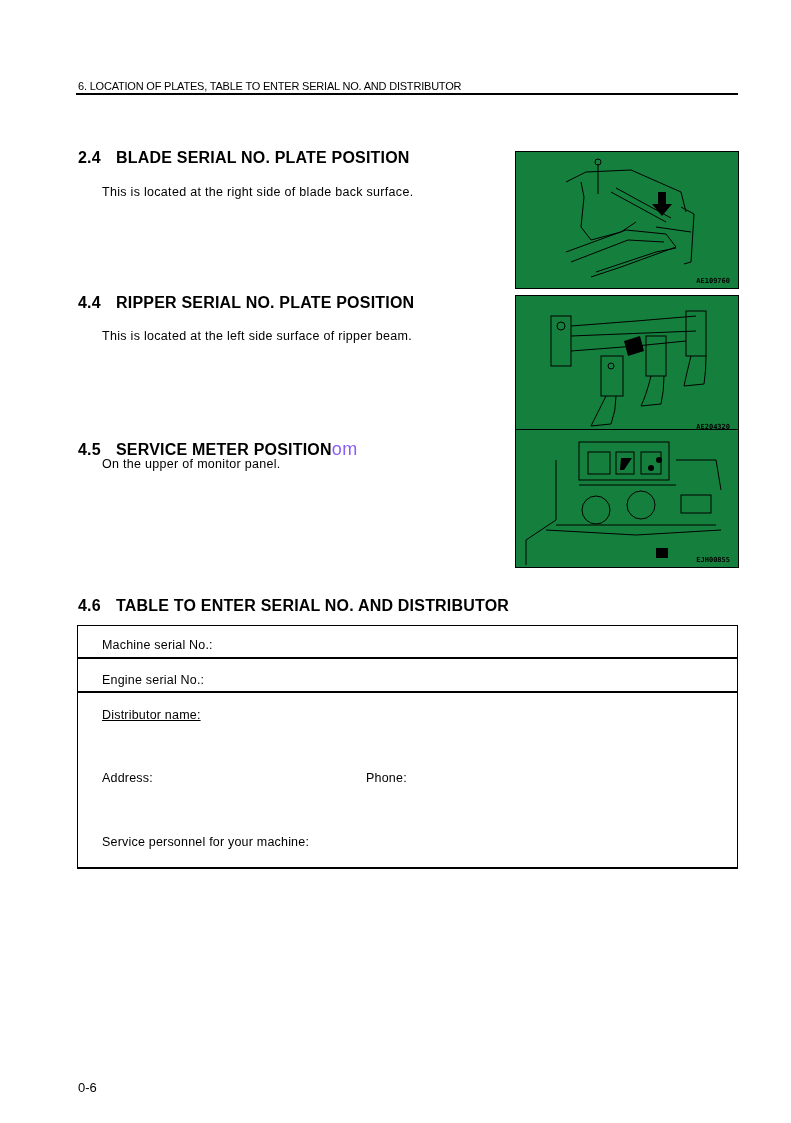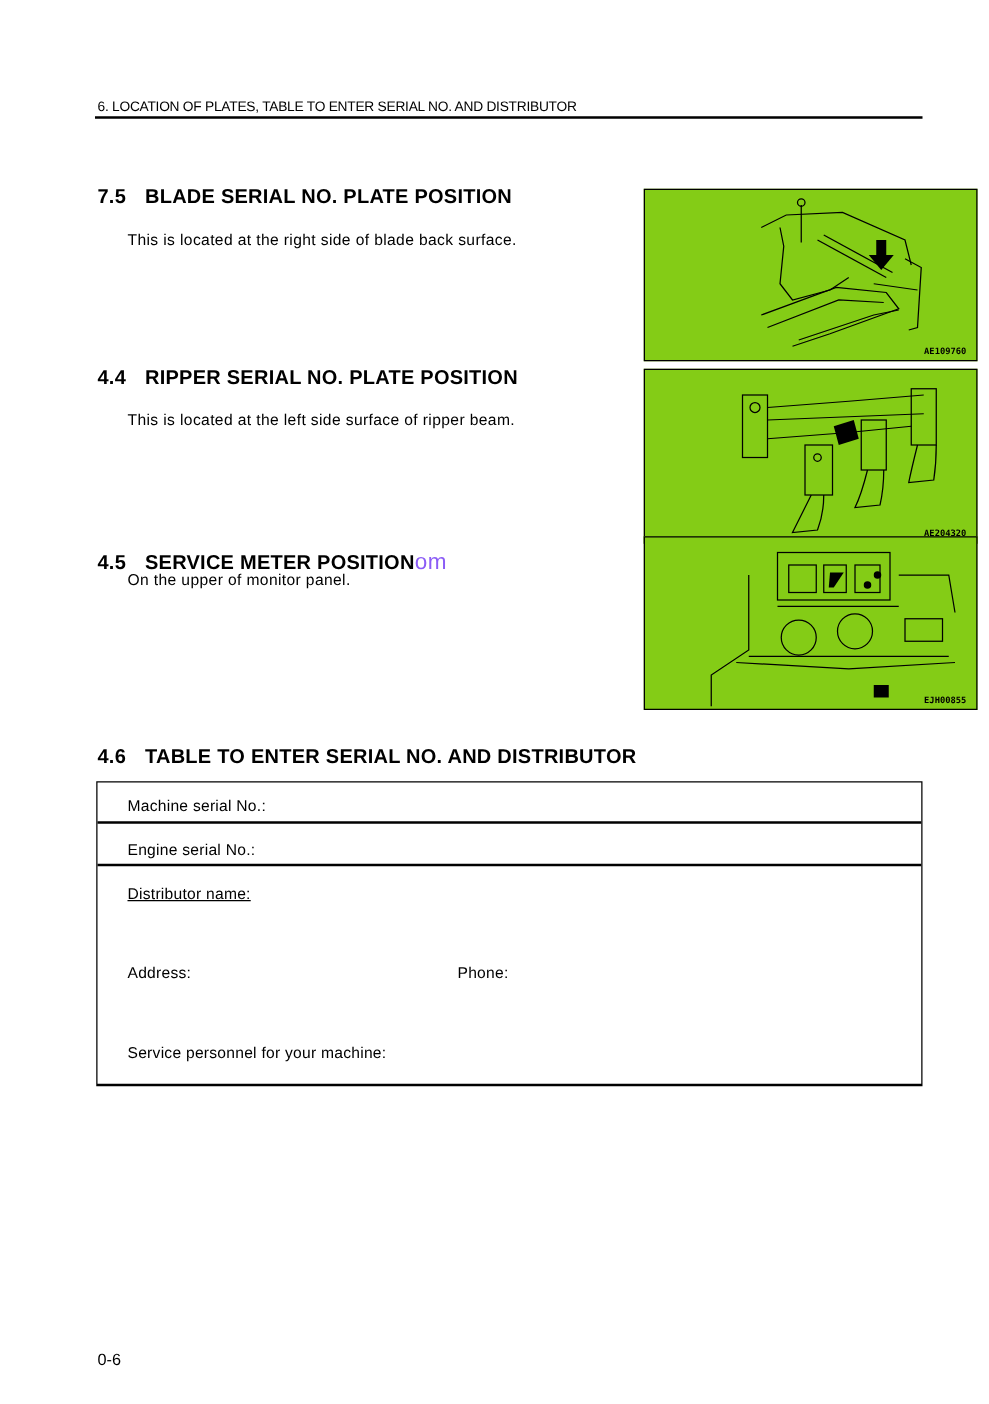--- a/index.html
+++ b/index.html
@@ -4,36 +4,36 @@
 <style>
   html, body { margin: 0; padding: 0; background: #ffffff; }
   body { width: 791px; height: 1123px; position: relative; overflow: hidden;
          font-family: "Liberation Sans", "DejaVu Sans", sans-serif; color: #000; }
   .abs { position: absolute; }
   .header-title { left: 78px; top: 80px; font-size: 11px; letter-spacing: -0.2px; }
   .header-rule { left: 76px; top: 93px; width: 662px; height: 2px; background: #000; }
   .sec-title { font-weight: bold; font-size: 16px; letter-spacing: 0.2px; }
   .sec-num { display: inline-block; width: 38px; }
   .sec-text { font-size: 12.5px; letter-spacing: 0.3px; }
-  .figure { border: 1px solid #000; background: #84cc16; overflow: hidden; padding-left: 43px; }
+  .figure { border: 1px solid #000; background: #15803d; overflow: hidden; }
   .fig-label { position: absolute; right: 8px; bottom: 3px; font-size: 7px; font-family: "DejaVu Sans Mono", monospace; font-weight: bold; }
   .watermark { font-size: 18px; font-weight: normal; color: #8b5cf6; letter-spacing: 0.5px; }
   .table { left: 77px; top: 625px; width: 661px; height: 244px; border: 1px solid #000; border-bottom: 2px solid #000; box-sizing: border-box; padding-left: 24px; }
   .row-line { position: absolute; left: 0; right: 0; height: 2px; background: #000; }
   .cell-label { position: absolute; font-size: 12.5px; letter-spacing: 0.2px; }
   .page-num { left: 78px; top: 1080px; font-size: 13px; font-weight: normal; }
 </style>
 </head>
 <body>
 
 <div class="abs header-title">6.  LOCATION OF PLATES, TABLE TO ENTER SERIAL NO. AND DISTRIBUTOR</div>
 <div class="abs header-rule"></div>
 
 <div class="abs sec-title" style="left:78px; top:149px;">
-  <span class="sec-num">7.5</span><span>BLADE SERIAL NO. PLATE POSITION</span>
+  <span class="sec-num">2.4</span><span>BLADE SERIAL NO. PLATE POSITION</span>
 </div>
 <div class="abs sec-text" style="left:102px; top:185px;">This is located at the right side of blade back surface.</div>
 <div class="abs figure" style="left:515px; top:151px; width:222px; height:136px;">
   <svg width="222" height="136" viewBox="0 0 222 136">
     <g fill="none" stroke="#000" stroke-width="1">
       <polyline points="50,30 70,20 115,18 165,40 170,60"></polyline>
       <polyline points="65,30 68,45 65,75 75,88 105,80 120,70"></polyline>
       <line x1="82" y1="12" x2="82" y2="42"></line>
       <circle cx="82" cy="10" r="3"></circle>
       <line x1="95" y1="40" x2="150" y2="70"></line>

